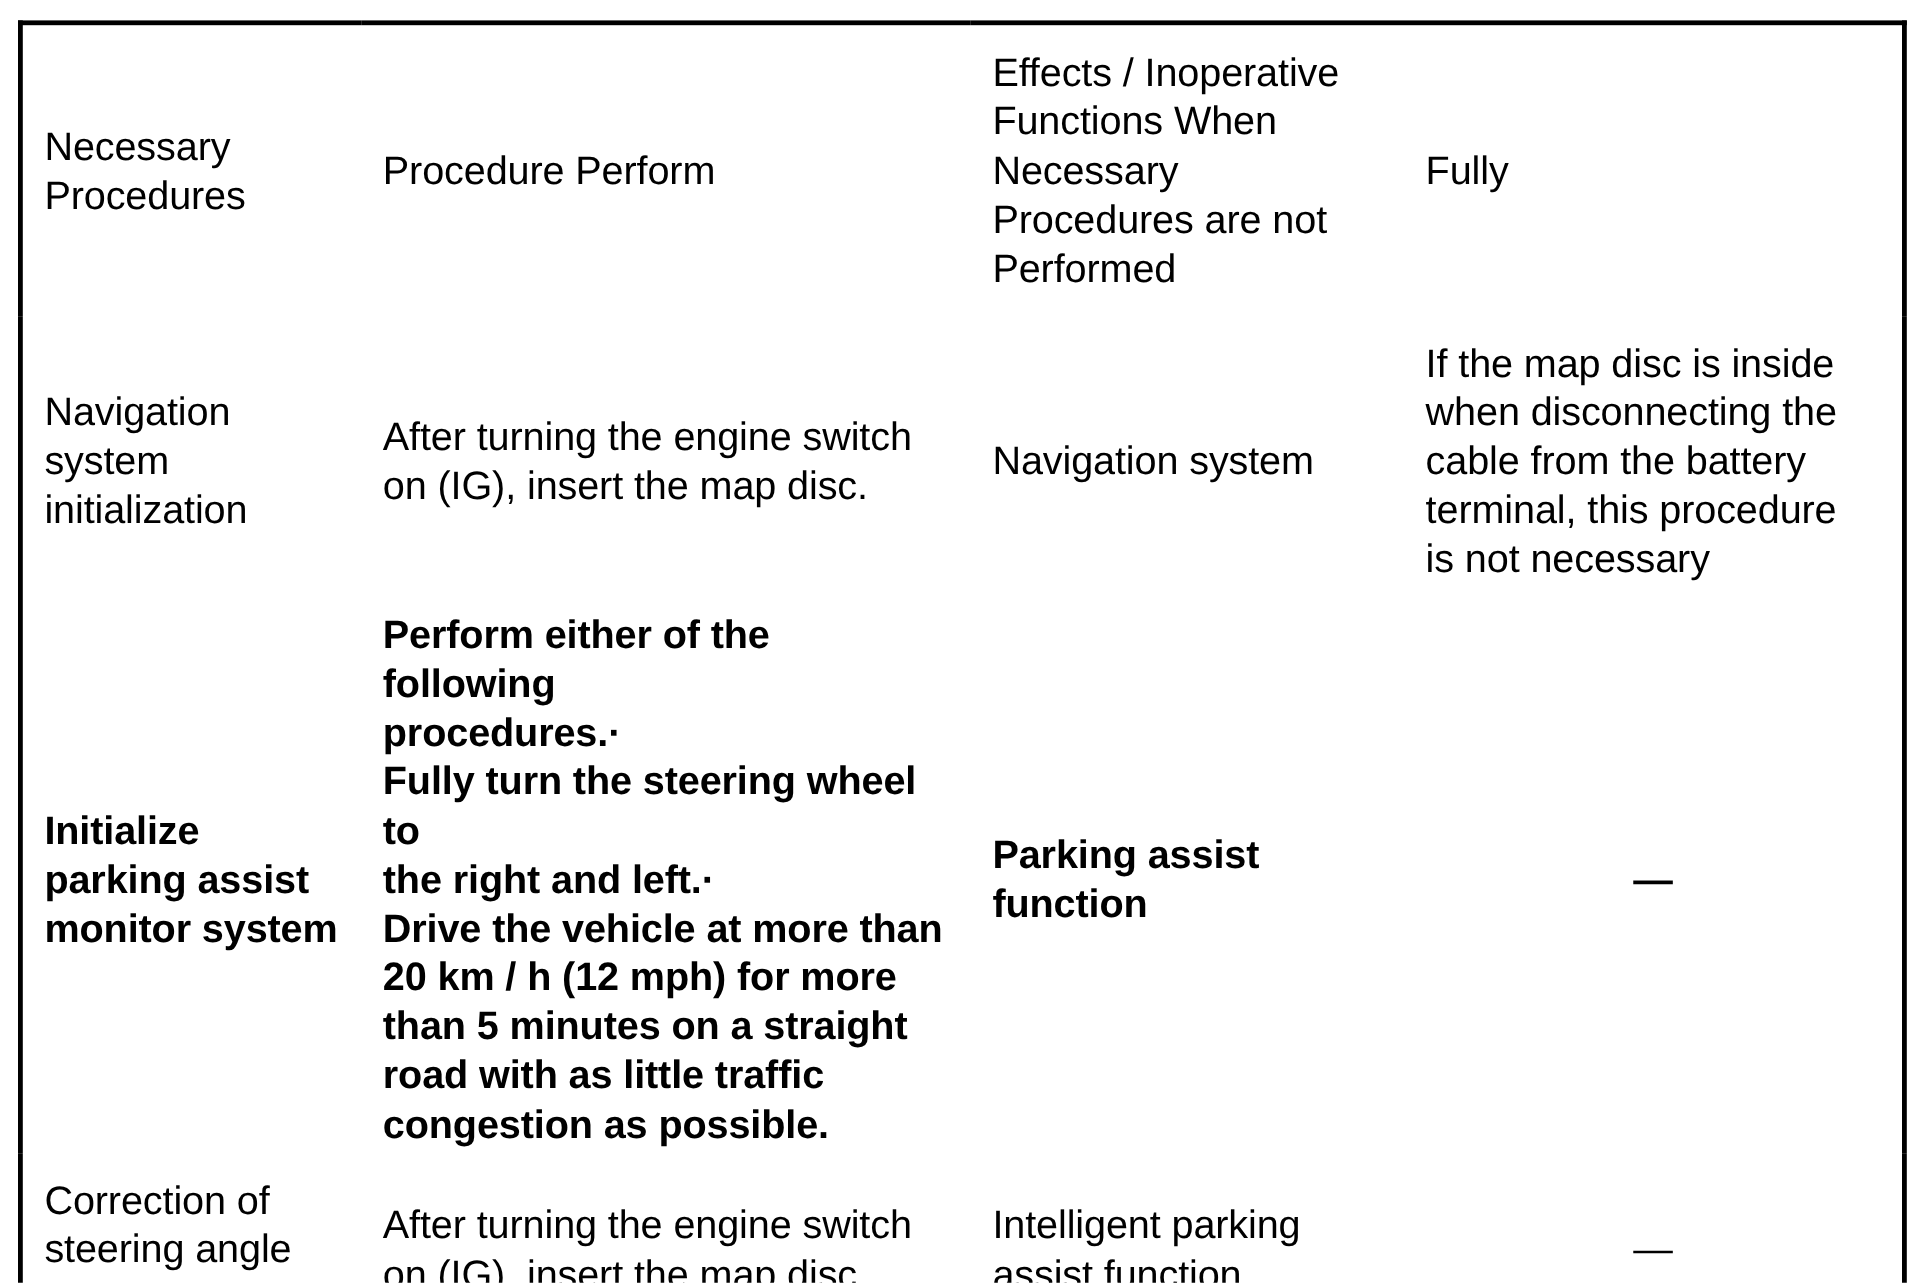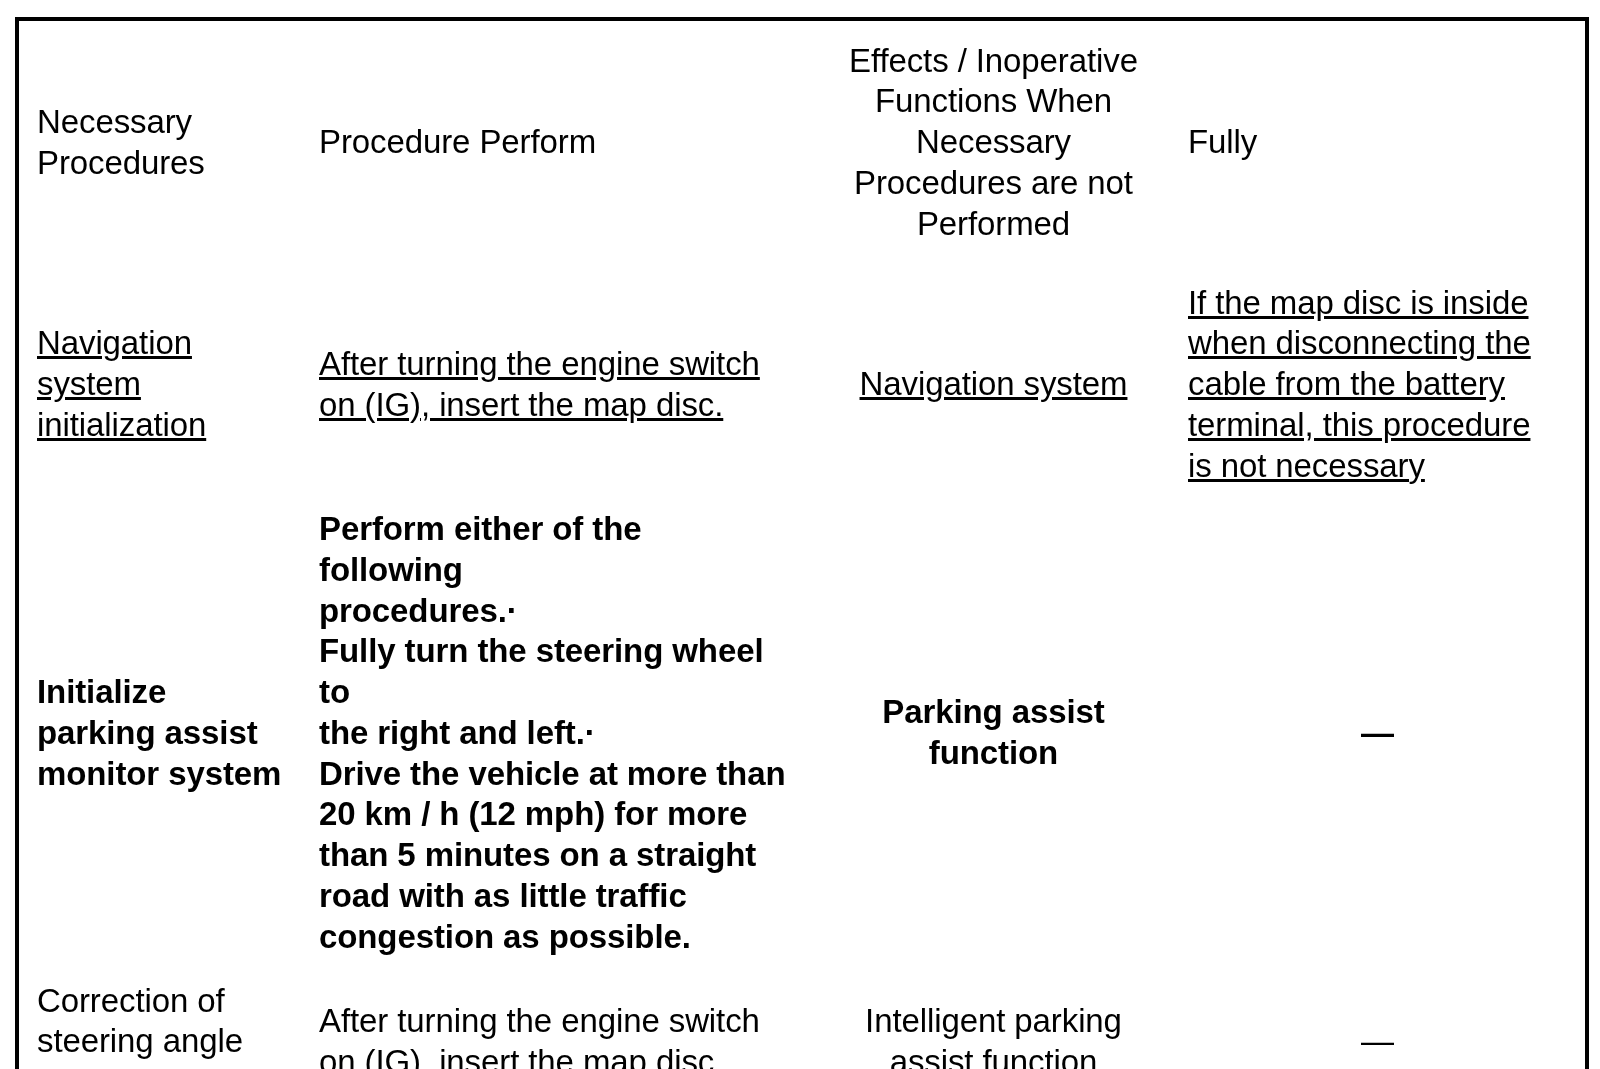--- a/index.html
+++ b/index.html
@@ -53,37 +53,37 @@
     box-sizing: border-box;
     padding: 4px 16px 4px 18px;
     font-size: 33px;
     line-height: 1.235;
     letter-spacing: -0.1px;
     font-stretch: condensed;
     white-space: pre-line;
     word-break: normal;
     -webkit-font-smoothing: antialiased;
   }
-  .cell.tight { padding-left: 18px; padding-right: 10px; text-align: center; }
+  .cell.tight { padding-left: 18px; padding-right: 10px; }
   .cell.dash {
     text-align: center;
     padding-left: 0;
     padding-right: 0;
     font-size: 33px;
   }
 
   
   col.c1 { width: 284px; }
   col.c2 { width: 508px; }
   col.c3 { width: 361px; }
   col.c4 { width: 417px; }
 
   
   tr.r-head td { height: 243px; }
-  tr.r-nav  td { height: 241px; text-decoration: underline; }
+  tr.r-nav  td { height: 241px; }
   tr.r-park td { height: 391px; font-weight: bold; }
   tr.r-corr td { height: 161px; }
 </style>
 </head>
 <body>
 
 <div id="page">
 
   <table class="proc-table">
     <colgroup>

